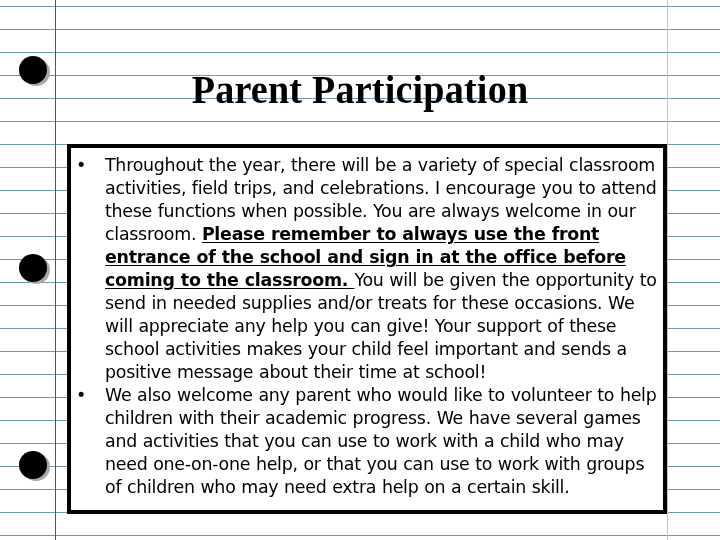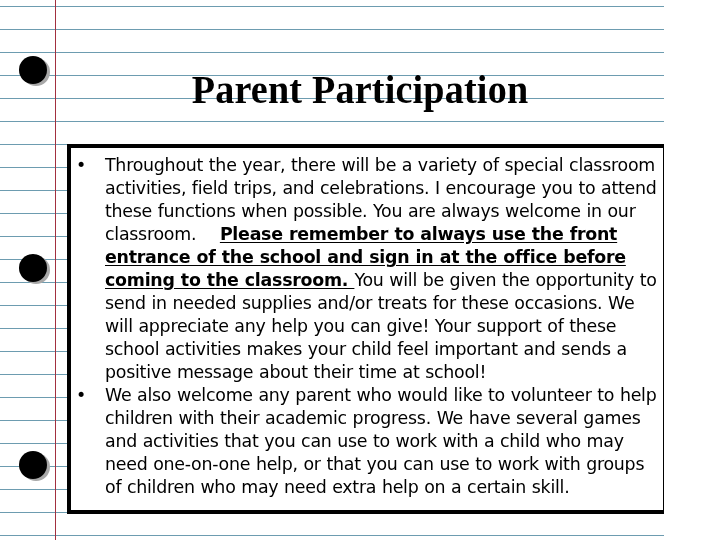--- a/index.html
+++ b/index.html
@@ -5,21 +5,21 @@
   html, body {
     margin: 0;
     padding: 0;
     background: #ffffff;
   }
   body {
     font-family: "DejaVu Sans", sans-serif;
   }
   #slide {
     position: relative;
-    width: 664px;
+    width: 720px;
     height: 540px;
     overflow: hidden;
     background: #ffffff;
   }
 
   
   #paper {
     position: absolute;
     inset: 0;
     background: #ffffff;
@@ -101,21 +101,20 @@
     left: 5px;
     top: 0;
     font-size: 17.4px;
     line-height: 23px;
     color: #000000;
   }
   .emph {
     font-weight: bold;
     text-decoration: underline;
     text-underline-offset: 2px;
-    margin-left: 18px;
   }
 </style>
 </head>
 <body>
 
 <div id="slide">
 
   <div id="paper">
     <div id="rule-lines">
         <div class="rule-line" style="top: 6px;"></div>

